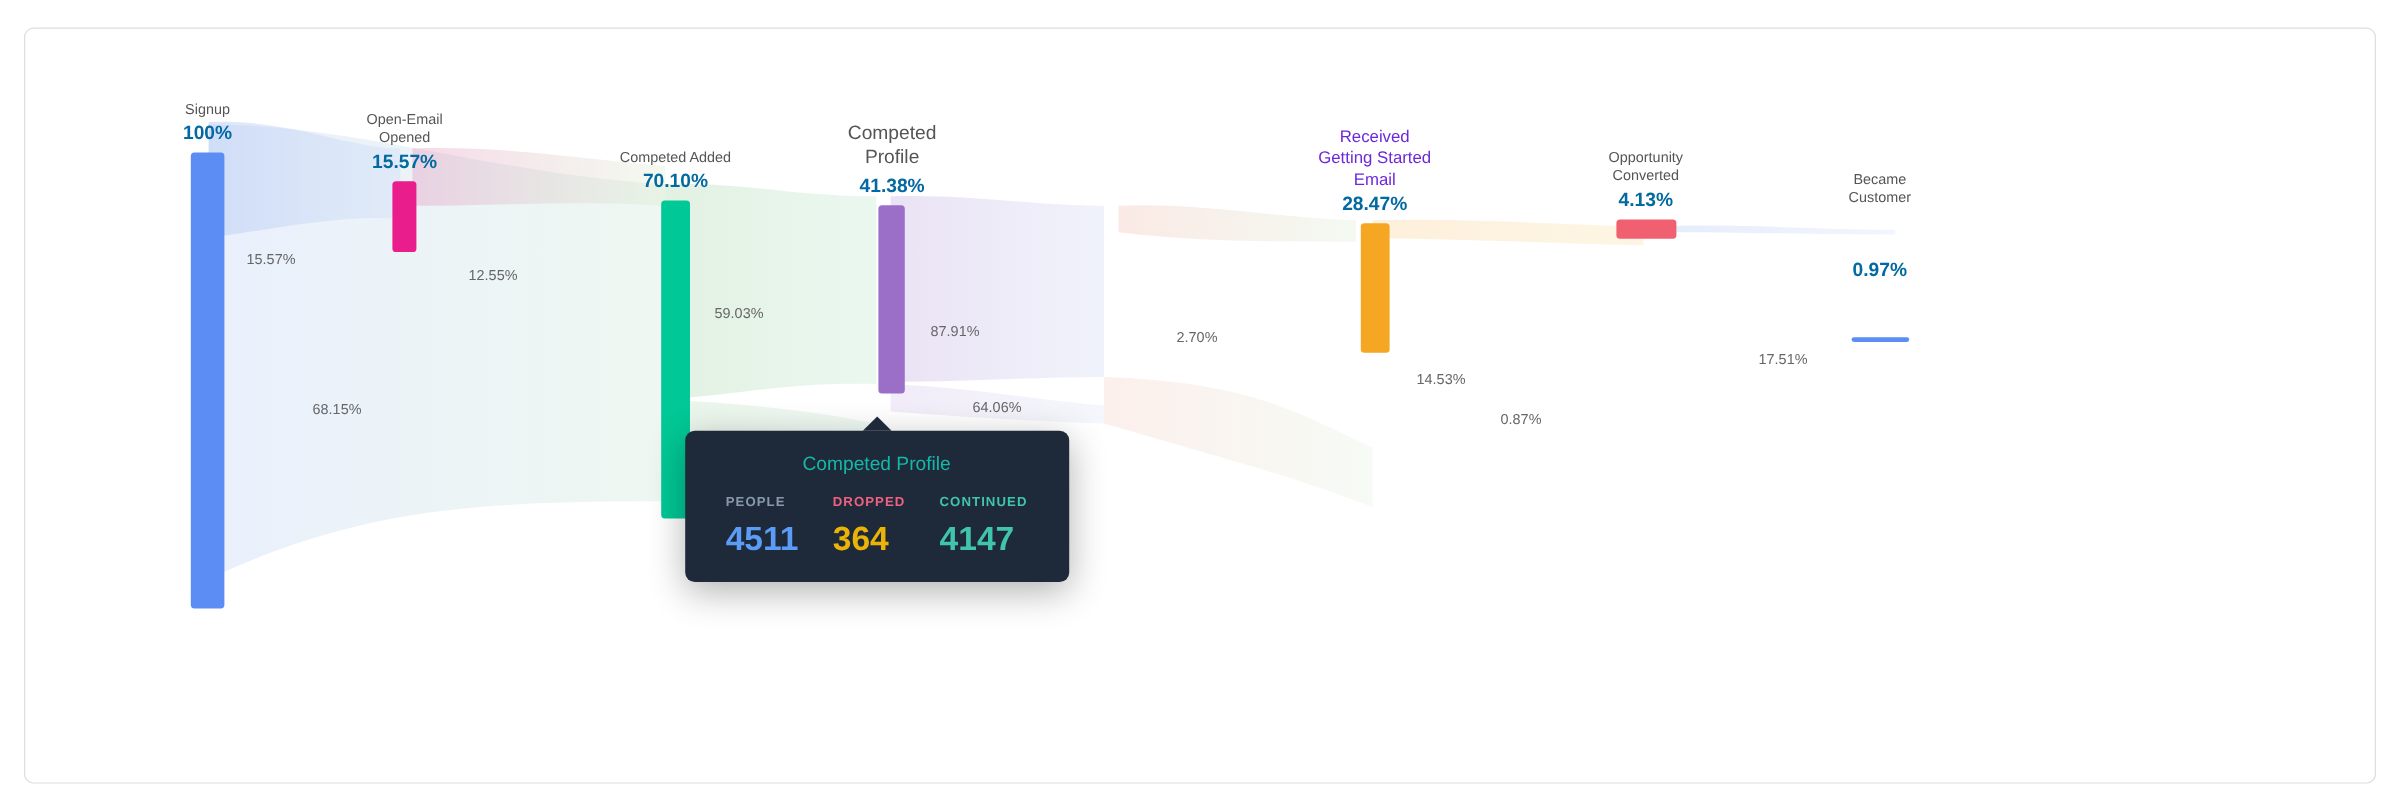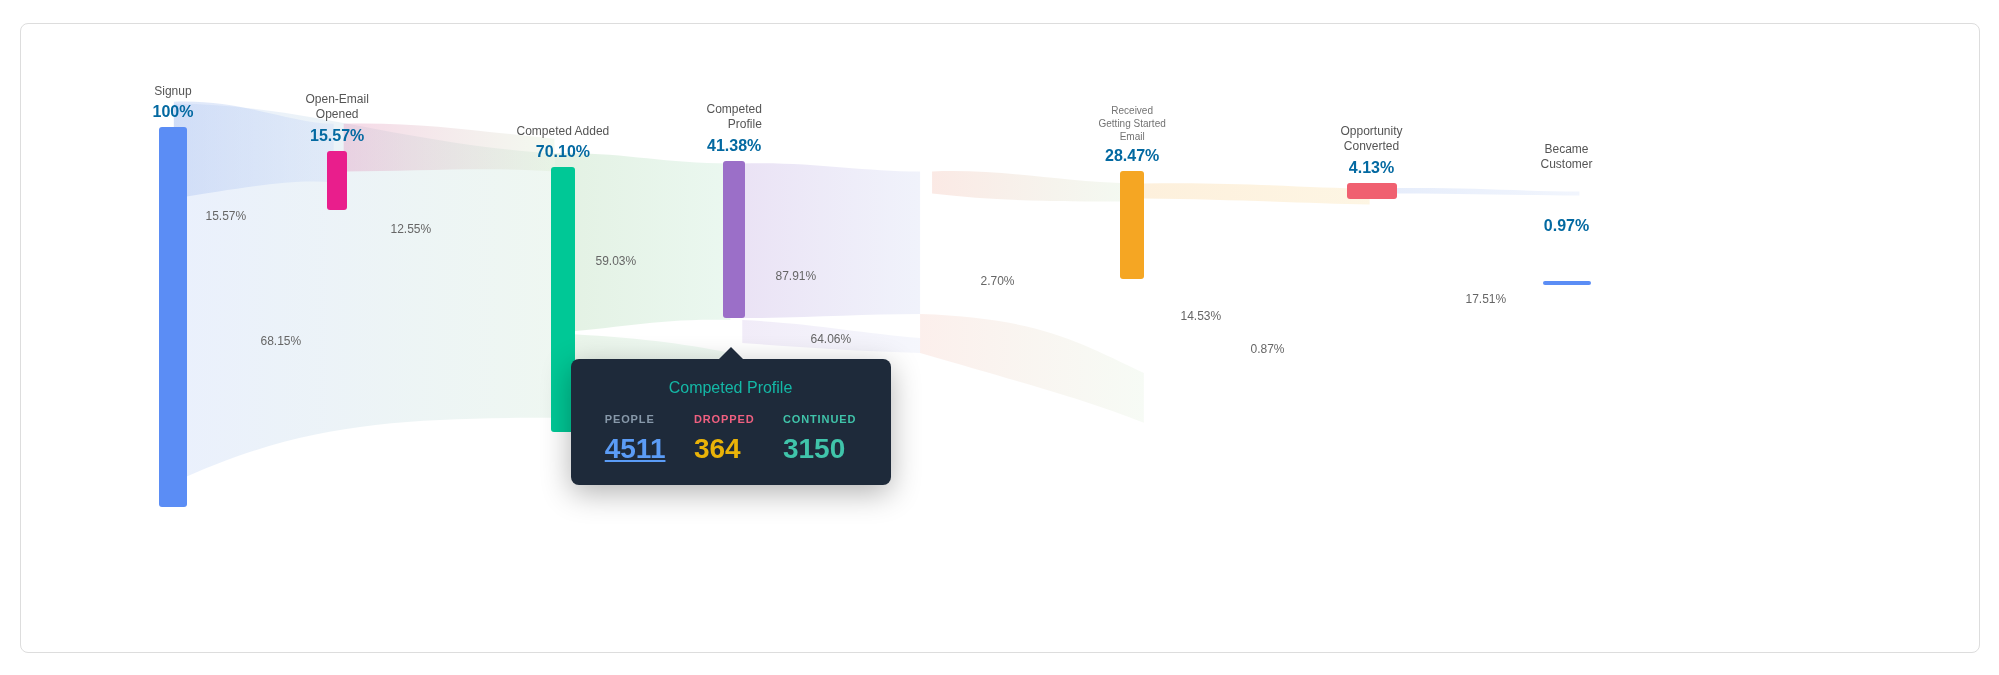--- a/index.html
+++ b/index.html
@@ -97,21 +97,21 @@
       font-size: 11px;
       font-weight: 600;
       letter-spacing: 0.08em;
       text-transform: uppercase;
     }
     .tooltip-col-value {
       font-size: 28px;
       font-weight: 700;
     }
     .label-people { color: #8899aa; }
-    .value-people { color: #5b9cf6; text-decoration: underline; }
+    .value-people { color: #5b9cf6; }
     .label-dropped { color: #f06080; }
     .value-dropped { color: #eab308; }
     .label-continued { color: #40c4aa; }
     .value-continued { color: #40c4aa; }
 
     
     .flow-label {
       position: absolute;
       font-size: 12px;
       color: #666;
@@ -189,28 +189,28 @@
     <div class="stage-bar" style="width:20px; height:59px; background:#e91e8c; margin-top:6px;"></div>
   </div>
 
   <div class="stage" style="left:496px; top:100px;">
     <div class="stage-label" style="font-size:12px; color:#555; text-align:center; line-height:1.3; margin-bottom:4px;">Competed Added</div>
     <div class="stage-pct">70.10%</div>
     <div class="stage-bar" style="width:24px; height:265px; background:#00c896; margin-top:6px;"></div>
   </div>
 
   <div class="stage" style="left:686px; top:78px;">
-    <div class="stage-label" style="font-size:12px; color:#555; text-align:right; line-height:1.3; margin-bottom:4px;">Competed<br>Profile</div>
+    <div class="stage-label" style="font-size:16px; color:#555; text-align:center; line-height:1.3; margin-bottom:4px;">Competed<br>Profile</div>
     <div class="stage-pct">41.38%</div>
     <div class="stage-bar" style="width:22px; height:157px; background:#9b6fc8; margin-top:6px;"></div>
   </div>
 
 
   <div class="stage" style="left:1078px; top:80px;">
-    <div class="stage-label" style="font-size:10px; color:#737373; text-align:center; line-height:1.3; margin-bottom:4px;">Received<br>Getting Started<br>Email</div>
+    <div class="stage-label" style="font-size:14px; color:#6d28d9; text-align:center; line-height:1.3; margin-bottom:4px;">Received<br>Getting Started<br>Email</div>
     <div class="stage-pct">28.47%</div>
     <div class="stage-bar" style="width:24px; height:108px; background:#f5a623; margin-top:6px;"></div>
   </div>
 
   <div class="stage" style="left:1320px; top:100px;">
     <div class="stage-label" style="font-size:12px; color:#555; text-align:center; line-height:1.3; margin-bottom:4px;">Opportunity<br>Converted</div>
     <div class="stage-pct">4.13%</div>
     <div class="stage-bar" style="width:50px; height:16px; background:#f06070; margin-top:6px;"></div>
   </div>
 
@@ -238,18 +238,18 @@
       <div class="tooltip-col">
         <span class="tooltip-col-label label-people">PEOPLE</span>
         <span class="tooltip-col-value value-people">4511</span>
       </div>
       <div class="tooltip-col">
         <span class="tooltip-col-label label-dropped">DROPPED</span>
         <span class="tooltip-col-value value-dropped">364</span>
       </div>
       <div class="tooltip-col">
         <span class="tooltip-col-label label-continued">CONTINUED</span>
-        <span class="tooltip-col-value value-continued">3150</span>
+        <span class="tooltip-col-value value-continued">4147</span>
       </div>
     </div>
   </div>
 
 </div>
 
 </body></html>

